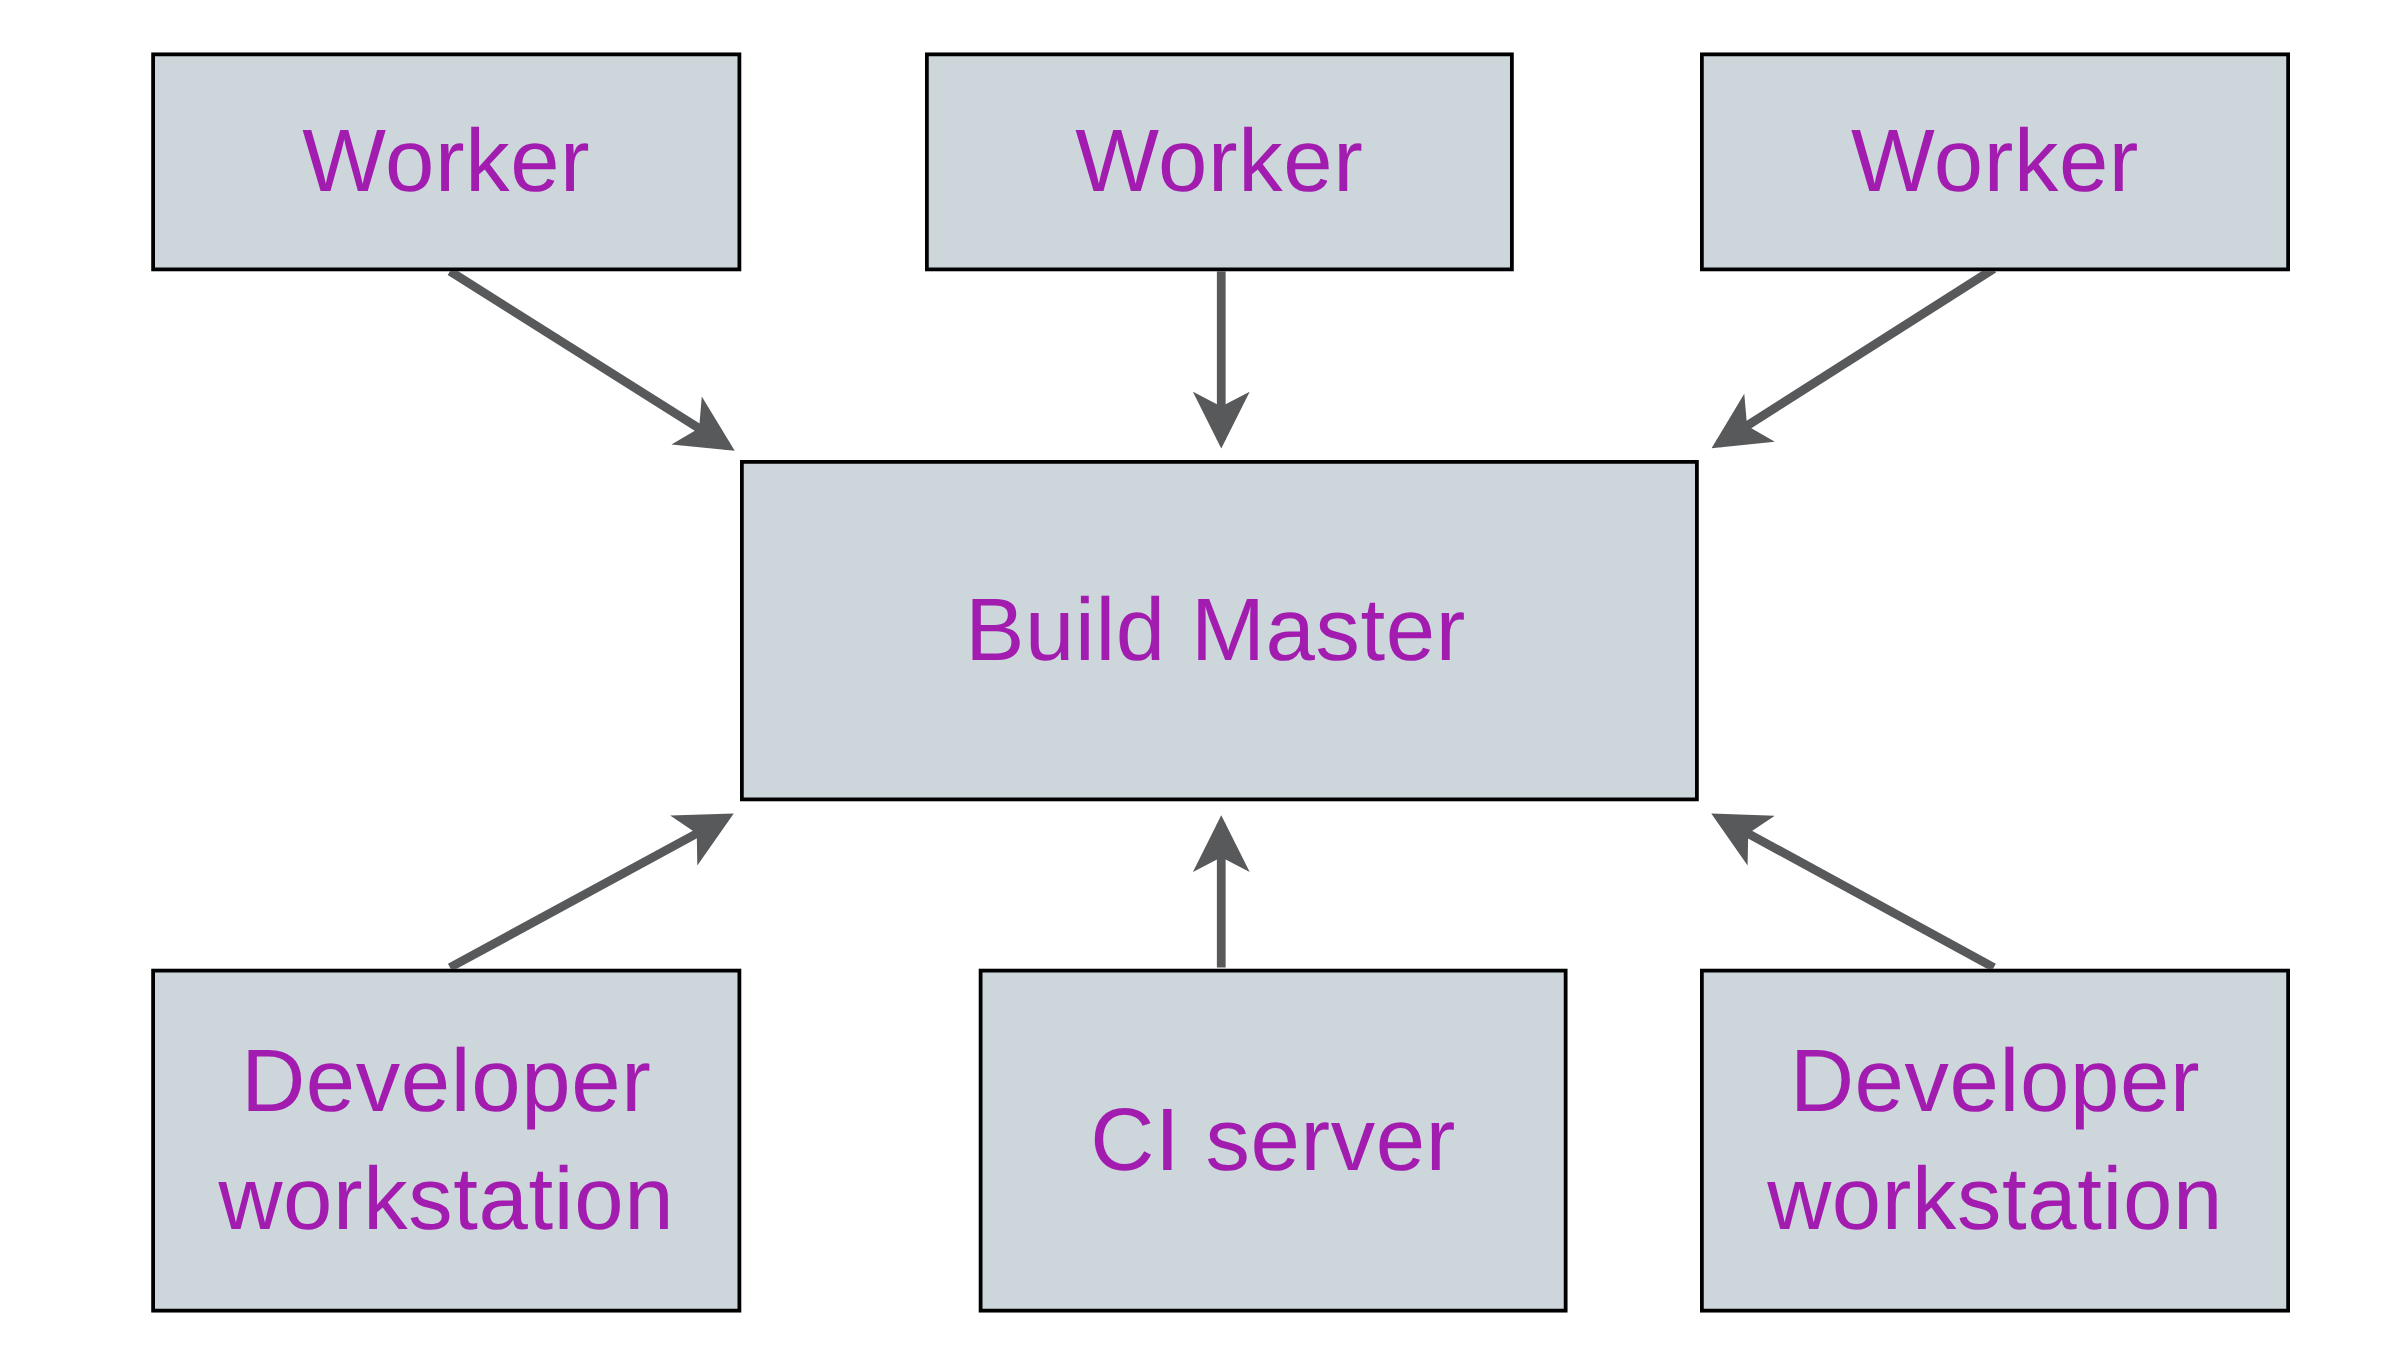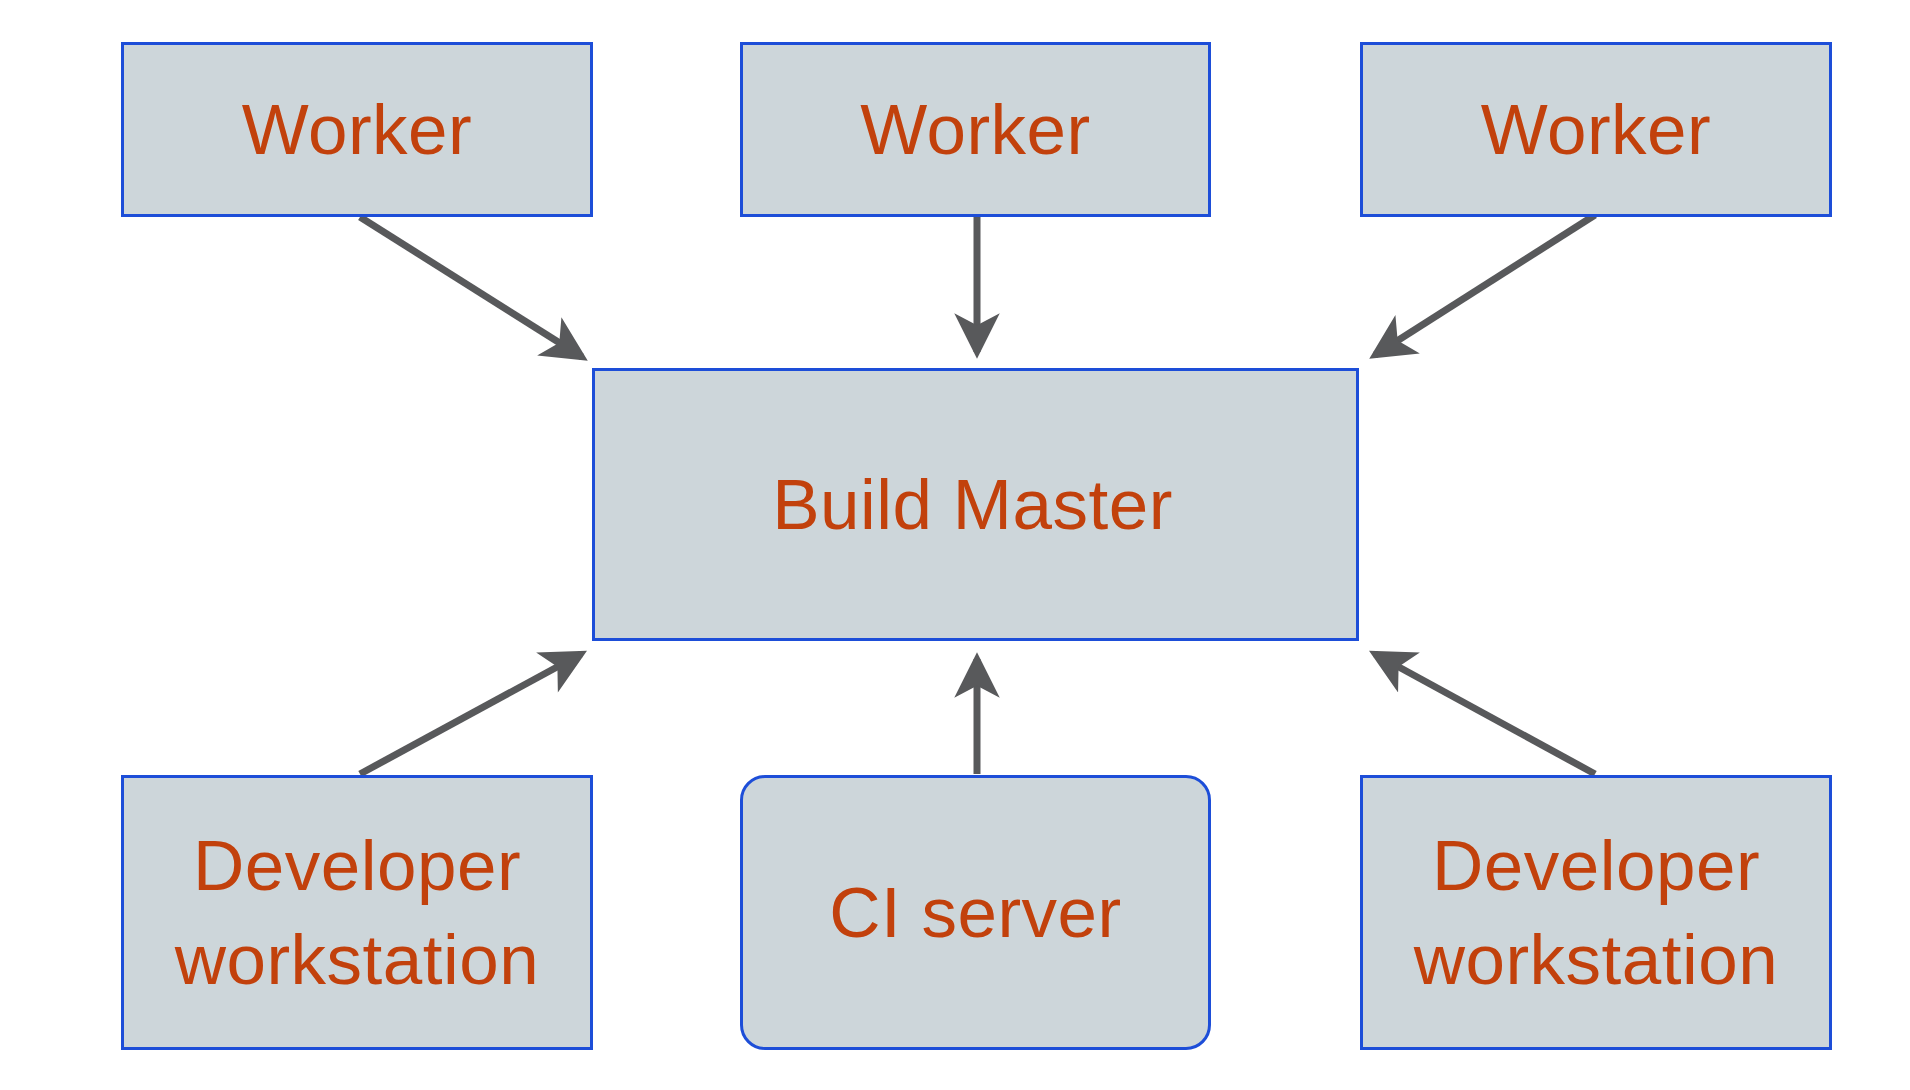--- a/index.html
+++ b/index.html
@@ -17,38 +17,38 @@
   .canvas {
     position: absolute;
     inset: 0;
     width: 1910px;
     height: 1090px;
   }
   .node {
     position: absolute;
     box-sizing: border-box;
     background: #cdd6da;
-    border: 3px solid #1d4ed8;
+    border: 3px solid #000000;
     display: flex;
     align-items: center;
     justify-content: center;
     text-align: center;
-    color: #c2410c;
+    color: #a21caf;
     font-size: 71px;
     line-height: 1.32;
     letter-spacing: 0.5px;
     padding: 0 18px;
   }
   
   #node-worker-1      { left: 121px;  top: 42px;  width: 472px; height: 175px; }
   #node-worker-2      { left: 740px;  top: 42px;  width: 471px; height: 175px; }
   #node-worker-3      { left: 1360px; top: 42px;  width: 472px; height: 175px; }
   #node-build-master  { left: 592px;  top: 368px; width: 767px; height: 273px; padding-left: 12px; }
   #node-dev-1         { left: 121px;  top: 775px; width: 472px; height: 275px; }
-  #node-ci-server     { left: 740px;  top: 775px; width: 471px; height: 275px; border-radius: 25px; }
+  #node-ci-server     { left: 783px;  top: 775px; width: 471px; height: 275px; }
   #node-dev-2         { left: 1360px; top: 775px; width: 472px; height: 275px; }
 
   svg.arrows {
     position: absolute;
     inset: 0;
     pointer-events: none;
   }
   .arrow-line {
     stroke: #58595b;
     stroke-width: 7px;

